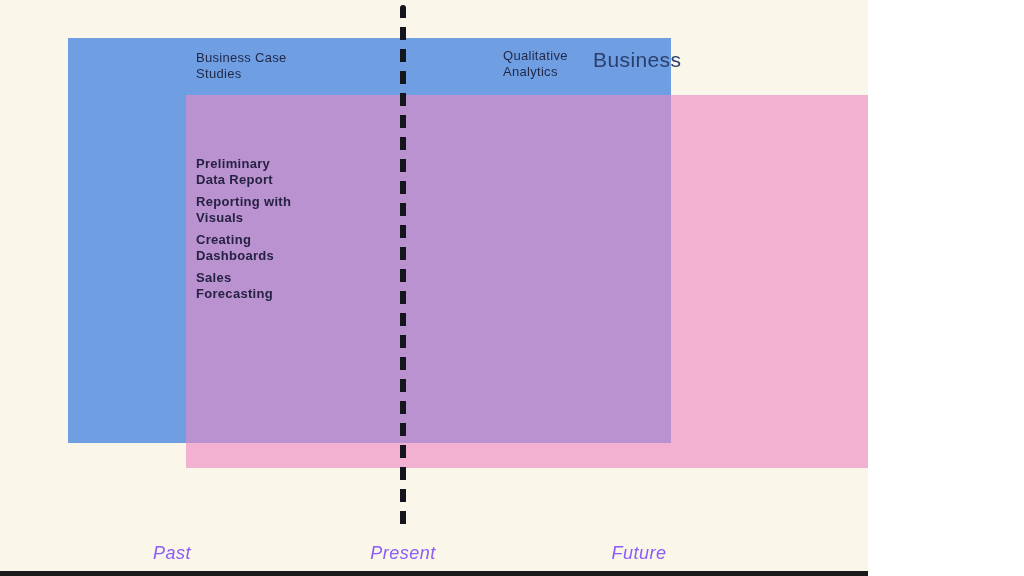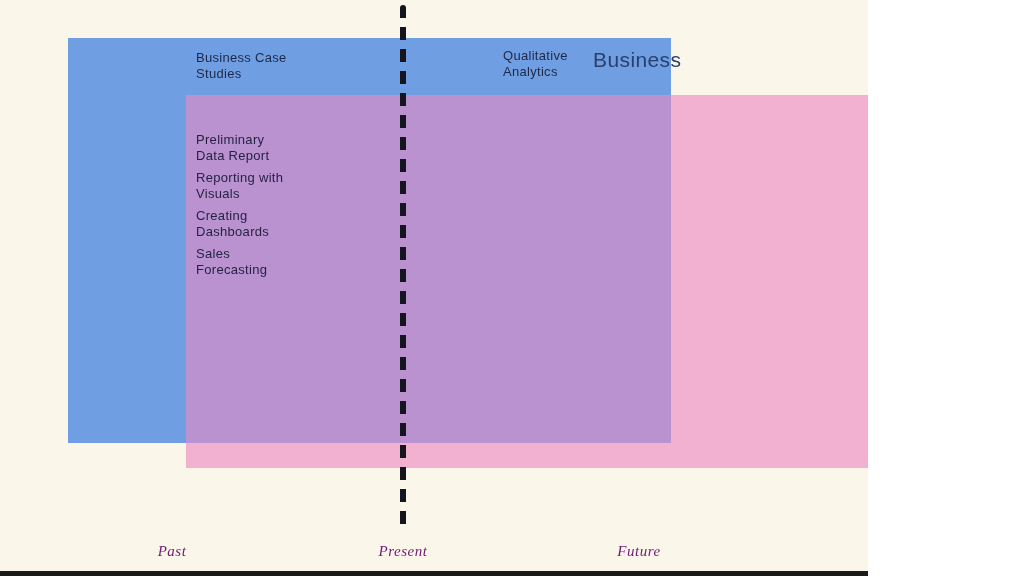--- a/index.html
+++ b/index.html
@@ -73,41 +73,41 @@
     color: #2b3f6d;
   }
   .lbl-data-title {
     left: 868px;
     top: 104px;
     color: #d2622f;
   }
   .overlap-items {
     position: absolute;
     left: 196px;
-    top: 132px;
+    top: 156px;
     width: 140px;
+    font-weight: bold;
   }
   .overlap-item {
     font-size: 13px;
     line-height: 15.5px;
     letter-spacing: 0.3px;
     color: #262243;
     white-space: pre-line;
     margin-bottom: 7px;
   }
   .timeline-label {
     position: absolute;
     top: 543px;
     transform: translateX(-50%);
-    font-size: 15px;
+    font-size: 18px;
     font-style: italic;
     font-weight: 500;
     letter-spacing: 0.5px;
-    color: #701a75;
-    font-family: Liberation Serif, serif;
+    color: #8b5cf6;
   }
   .tl-past    { left: 172px; }
   .tl-present { left: 403px; }
   .tl-future  { left: 639px; }
   .bottom-bar {
     position: absolute;
     left: 0;
     bottom: 0;
     width: 1024px;
     height: 5px;

